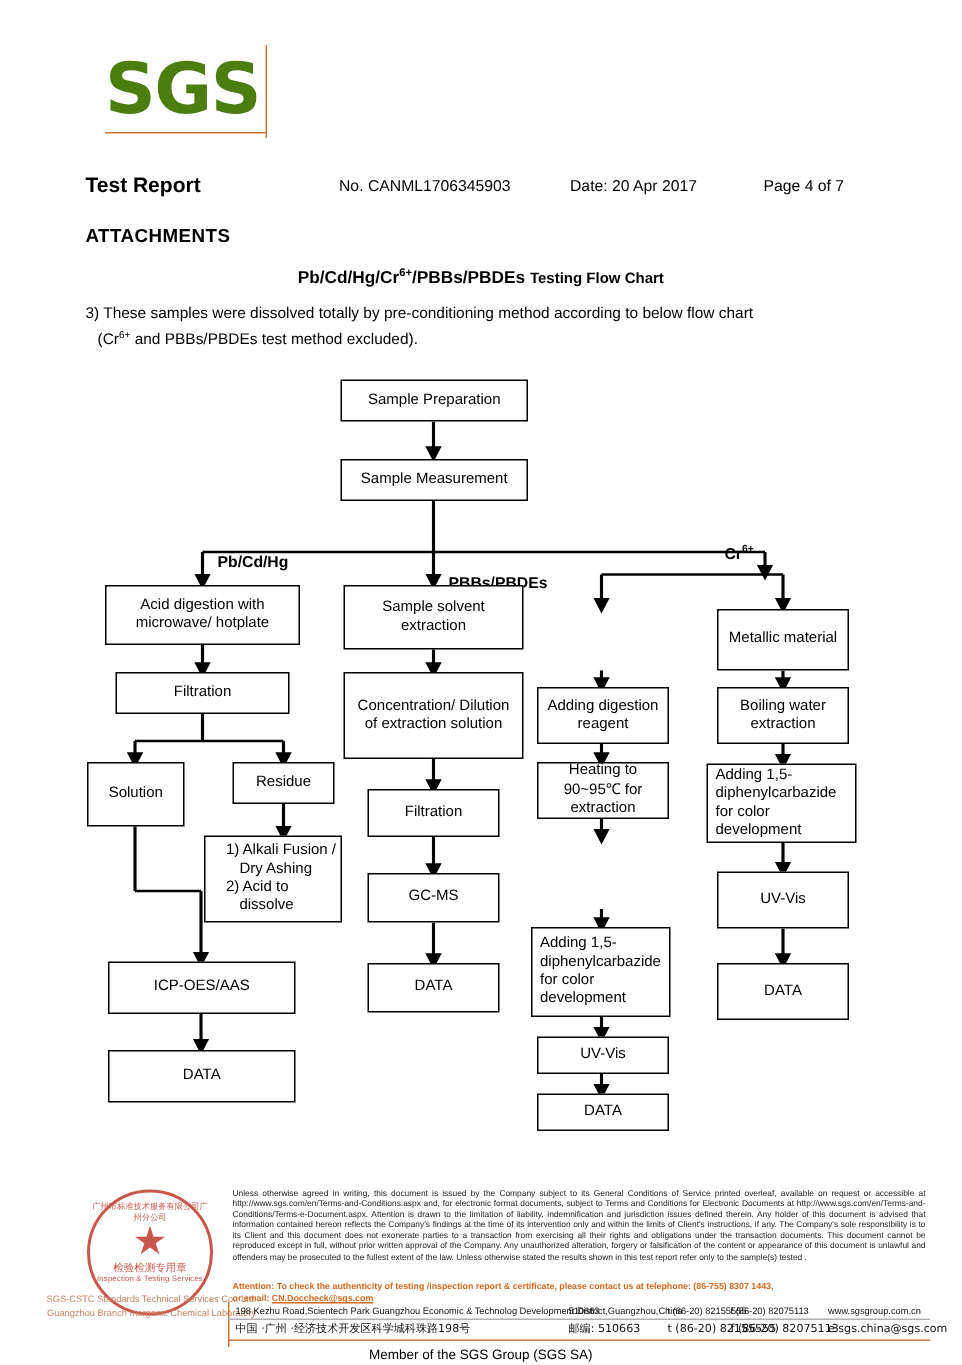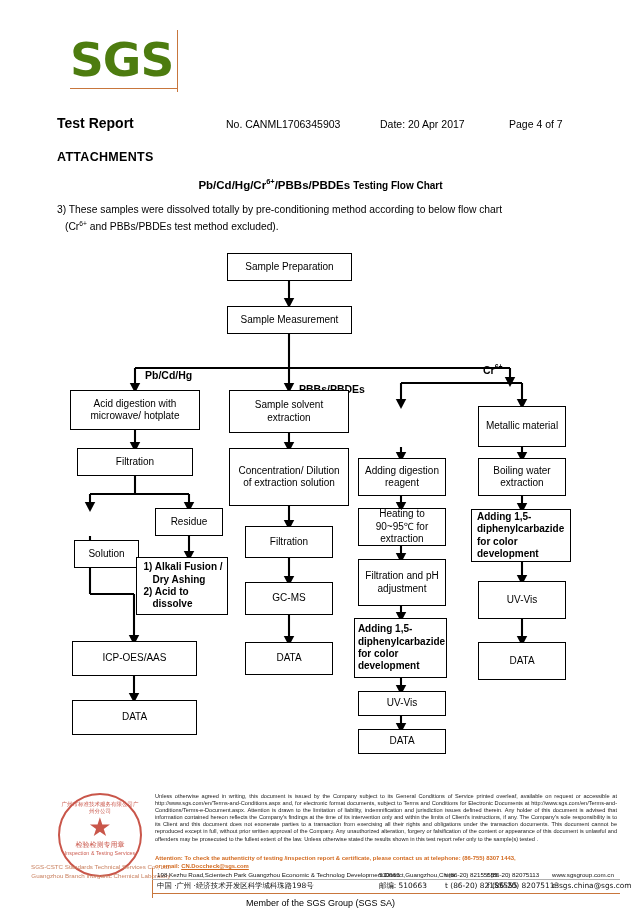--- a/index.html
+++ b/index.html
@@ -76,24 +76,23 @@
     background: #fff;
     font-size: 10px;
     line-height: 12.4px;
     display: flex;
     align-items: center;
     justify-content: center;
     text-align: center;
     padding: 2px 3px;
   }
   .node.left-align {
-    justify-content: center;
+    justify-content: flex-end;
     text-align: left;
     padding-left: 5px;
-    font-weight: bold;
   }
   .branch-label {
     position: absolute;
     font-size: 10.5px;
     font-weight: bold;
   }
 
   
   #footer { position: absolute; left: 0; top: 780px; width: 641px; height: 130px; }
 
@@ -276,21 +275,21 @@
   <div class="branch-label" style="left:145px;top:369px;">Pb/Cd/Hg</div>
   <div class="branch-label" style="left:299px;top:355px;margin-top:28px;">PBBs/PBDEs</div>
   <div class="branch-label" style="left:483px;top:363px;"><span>Cr</span><sup>6+</sup></div>
 
   <div class="node" style="left:70px;top:390px;width:130px;height:40px;">
     <span>Acid digestion with microwave/ hotplate</span>
   </div>
   <div class="node" style="left:77px;top:448px;width:116px;height:28px;">
     <span>Filtration</span>
   </div>
-  <div class="node" style="left:74px;top:508px;width:65px;height:28px;margin-top:32px;">
+  <div class="node" style="left:58px;top:508px;width:65px;height:43px;">
     <span>Solution</span>
   </div>
   <div class="node" style="left:155px;top:508px;width:68px;height:28px;">
     <span>Residue</span>
   </div>
   <div class="node left-align" style="left:136px;top:557px;width:92px;height:58px;">
     <div>
       <div>1) Alkali Fusion /</div>
       <div style="padding-left:9px">Dry Ashing</div>
       <div>2) Acid to</div>
@@ -319,23 +318,20 @@
   <div class="node" style="left:245px;top:642px;width:88px;height:33px;">
     <span>DATA</span>
   </div>
 
   <div class="node" style="left:358px;top:458px;width:88px;height:38px;">
     <span>Adding digestion reagent</span>
   </div>
   <div class="node" style="left:358px;top:508px;width:88px;height:38px;">
     <span>Heating to 90~95℃ for extraction</span>
   </div>
-  <div class="node" style="left:358px;top:559px;width:88px;height:47px;">
-    <span>Filtration and pH adjustment</span>
-  </div>
   <div class="node left-align" style="left:354px;top:618px;width:93px;height:60px;">
     <span>Adding 1,5-diphenylcarbazide for color development</span>
   </div>
   <div class="node" style="left:358px;top:691px;width:88px;height:25px;">
     <span>UV-Vis</span>
   </div>
   <div class="node" style="left:358px;top:729px;width:88px;height:25px;">
     <span>DATA</span>
   </div>
 

